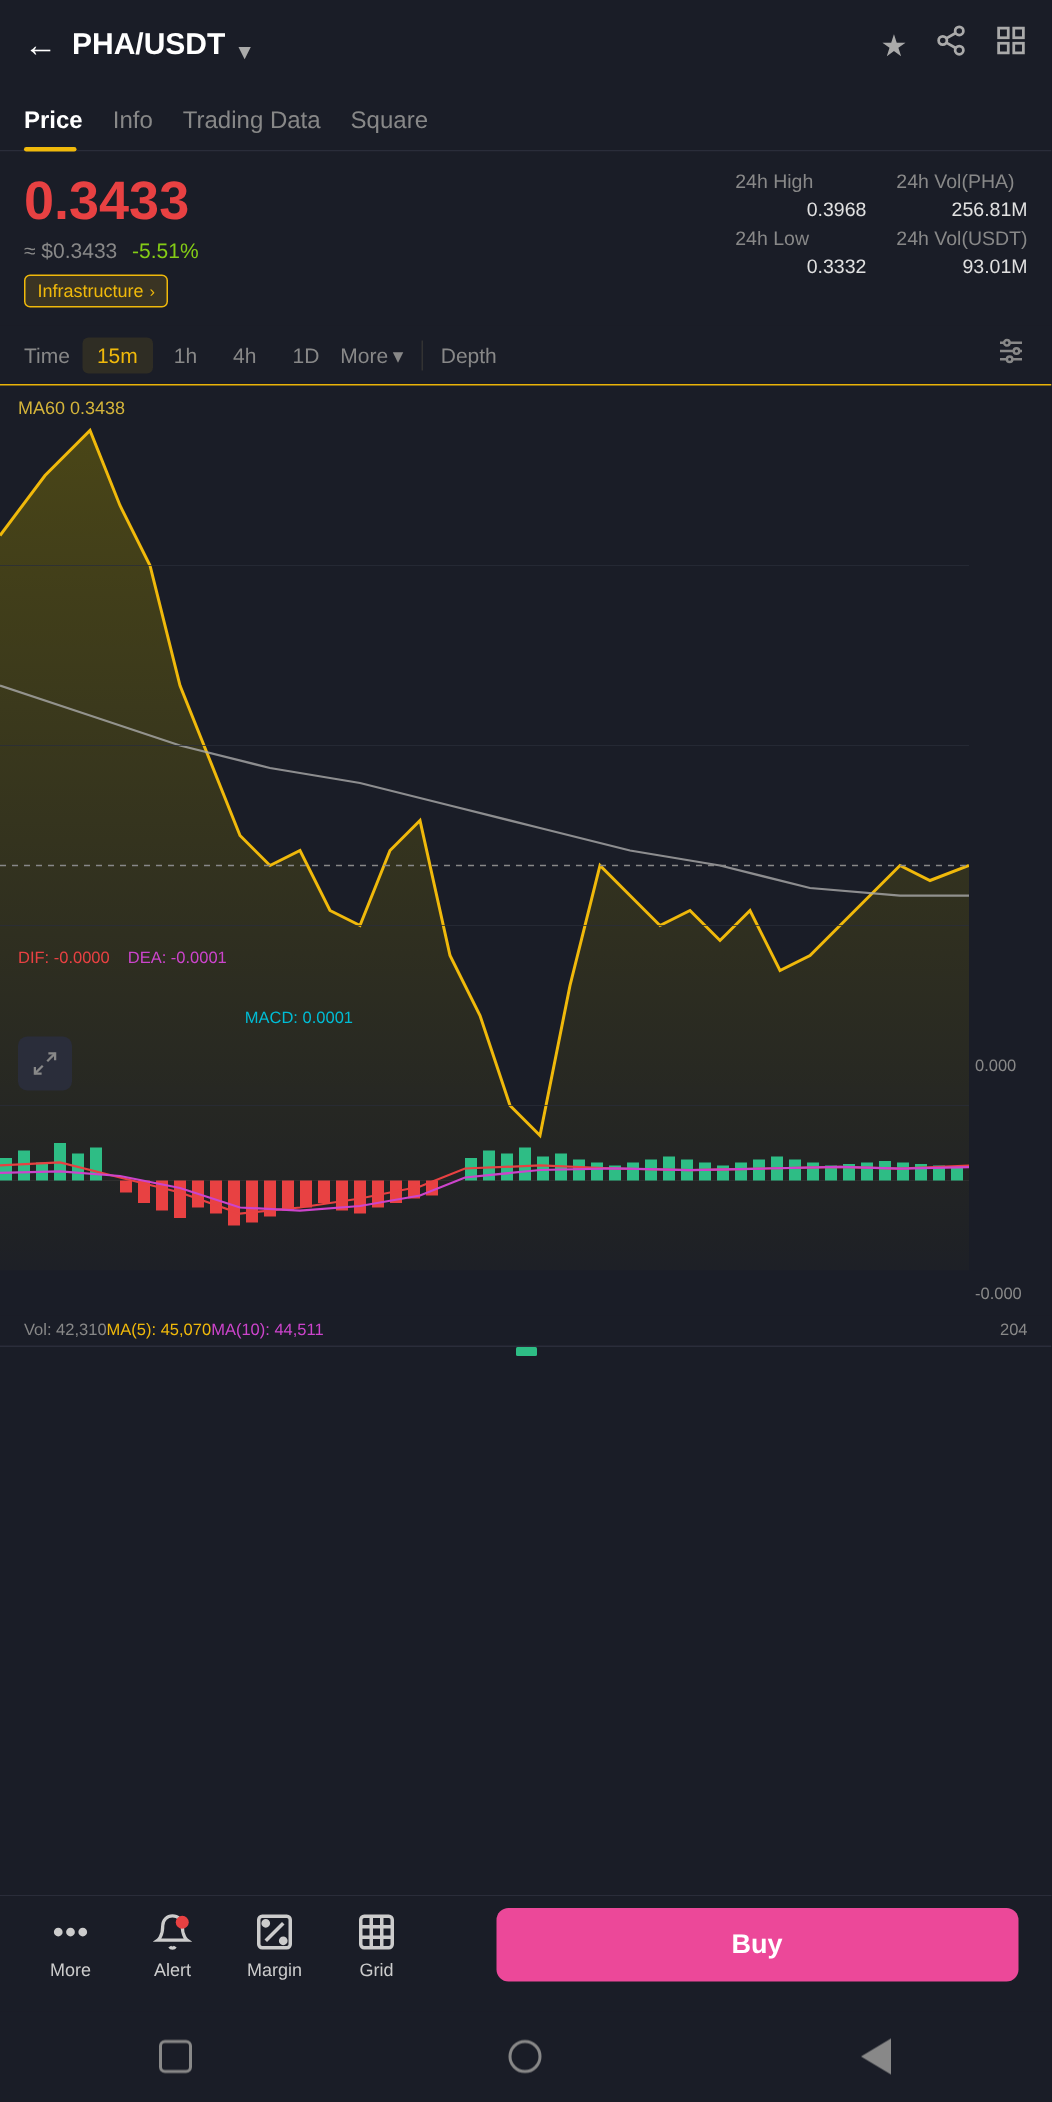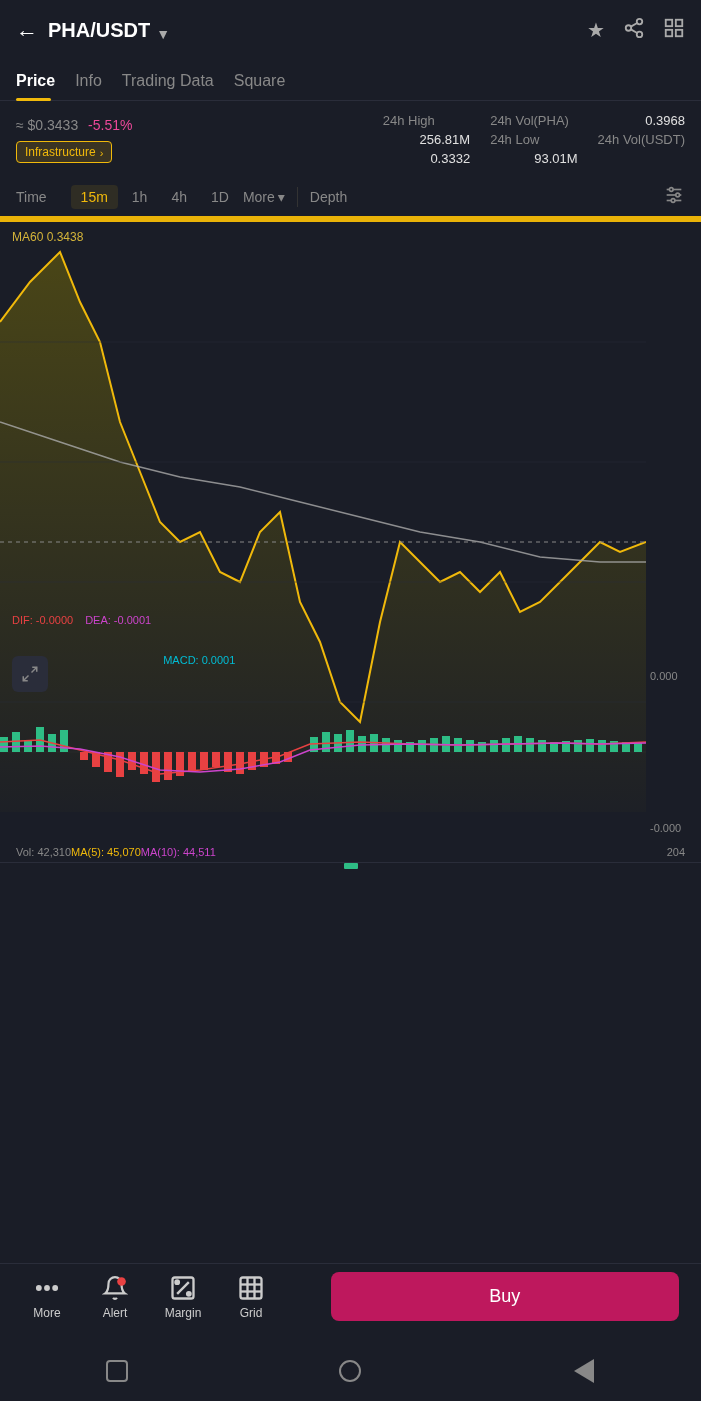--- a/index.html
+++ b/index.html
@@ -94,21 +94,21 @@
       font-size: 36px;
       font-weight: 700;
       color: #e84142;
     }
     .price-usd {
       font-size: 14px;
       color: #888;
       margin-top: 4px;
     }
     .price-usd span.change {
-      color: #ec4899;
+      color: #84cc16;
       margin-left: 6px;
       margin-top: 14px;
     }
     .badge {
       display: inline-flex;
       align-items: flex-end;
       background: rgba(240, 185, 11, 0.15);
       border: 1px solid #f0b90b;
       color: #f0b90b;
       font-size: 12px;
@@ -116,59 +116,58 @@
       border-radius: 4px;
       margin-top: 8px;
       cursor: pointer;
     }
     .badge-arrow {
       margin-left: 4px;
       font-size: 11px;
     }
     .price-right {
       display: grid;
-      grid-template-columns: 1fr 1fr 1fr;
+      grid-template-columns: 1fr 1fr;
       gap: 4px 20px;
       text-align: right;
       font-size: 13px;
     }
     .stat-label {
       color: #888;
       text-align: left;
     }
     .stat-value {
       color: #e0e0e0;
       font-weight: 500;
     }
 
     
     .chart-controls {
       display: flex;
       align-items: center;
       padding: 6px 16px;
       background: #1a1d27;
-      border-bottom: 6px solid #eab308;
+      border-bottom: 1px solid #eab308;
       gap: 4px;
     }
     .ctrl-label {
       font-size: 14px;
       color: #888;
       margin-right: 4px;
     }
     .ctrl-btn {
       font-size: 14px;
       color: #888;
       padding: 4px 10px;
       cursor: pointer;
       border-radius: 4px;
     }
     .ctrl-btn.active {
       color: #f0b90b;
       background: rgba(240,185,11,0.1);
-      margin-left: 16px;
     }
     .ctrl-more {
       display: flex;
       align-items: center;
       font-size: 14px;
       color: #888;
       cursor: pointer;
       gap: 3px;
     }
     .ctrl-divider {
@@ -245,21 +244,21 @@
     
     .macd-section {
       position: absolute;
       bottom: 0;
       left: 0;
       width: calc(100% - 55px);
       height: 180px;
     }
     .macd-labels {
       position: absolute;
-      bottom: 176px;
+      bottom: 192px;
       left: 12px;
       font-size: 11px;
       display: flex;
       gap: 12px;
       z-index: 10;
     }
     .macd-dif { color: #e84142; }
     .macd-dea { color: #cc44cc; }
     .macd-macd { color: #00bcd4; margin-top: 40px; }
     .macd-right-labels {
@@ -339,24 +338,24 @@
       justify-content: center;
       font-size: 22px;
       color: #ccc;
     }
     .nav-label {
       font-size: 12px;
       color: #ccc;
     }
     .buy-btn {
       flex: 1;
-      background: #be185d;
+      background: #ec4899;
       color: #fff;
       font-size: 18px;
-      font-weight: 400;
+      font-weight: 700;
       border: none;
       border-radius: 8px;
       padding: 14px 20px;
       cursor: pointer;
       margin: 0 6px;
     }
     .sell-btn {
       flex: 1;
       background: #e84142;
       color: #fff;
@@ -447,20 +446,21 @@
 
 <div class="tabs">
   <div class="tab active">Price</div>
   <div class="tab">Info</div>
   <div class="tab">Trading Data</div>
   <div class="tab">Square</div>
 </div>
 
 <div class="price-section">
   <div class="price-left">
+    <div class="price-main">0.3433</div>
     <div class="price-usd">
       <span>≈ $0.3433</span>
       <span class="change">-5.51%</span>
     </div>
     <div class="badge">
       <span>Infrastructure</span>
       <span class="badge-arrow">›</span>
     </div>
   </div>
   <div class="price-right">

